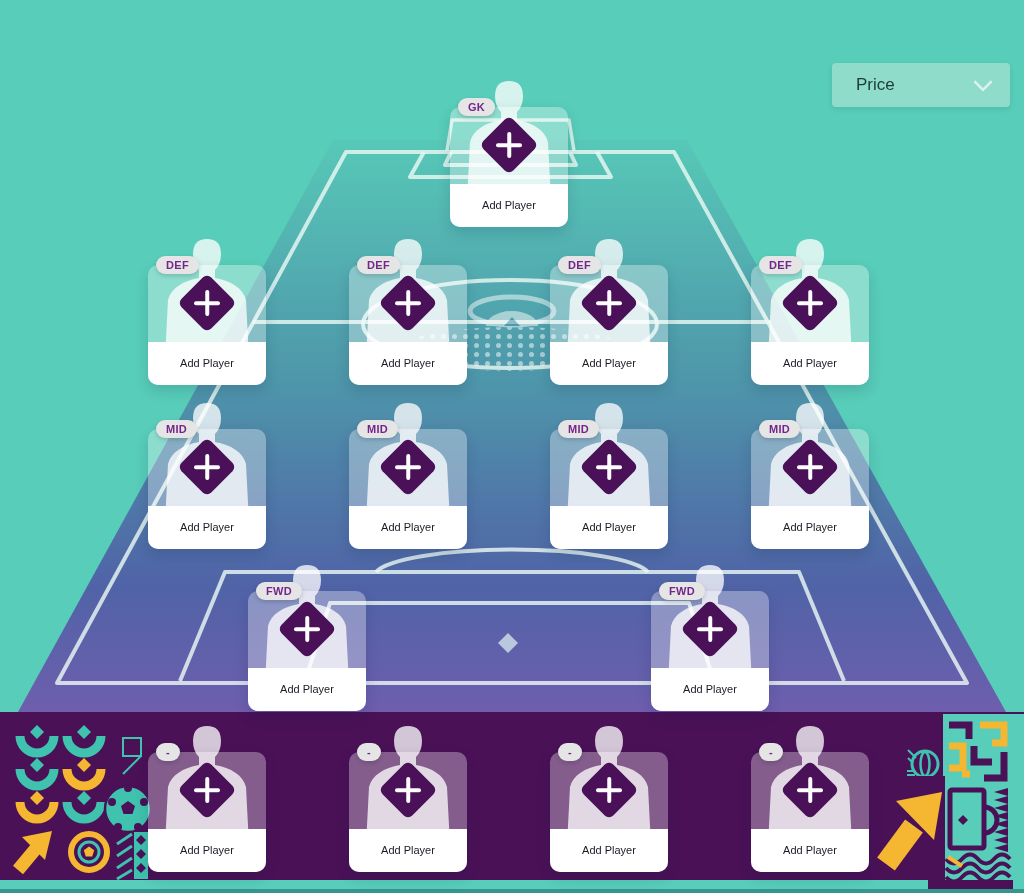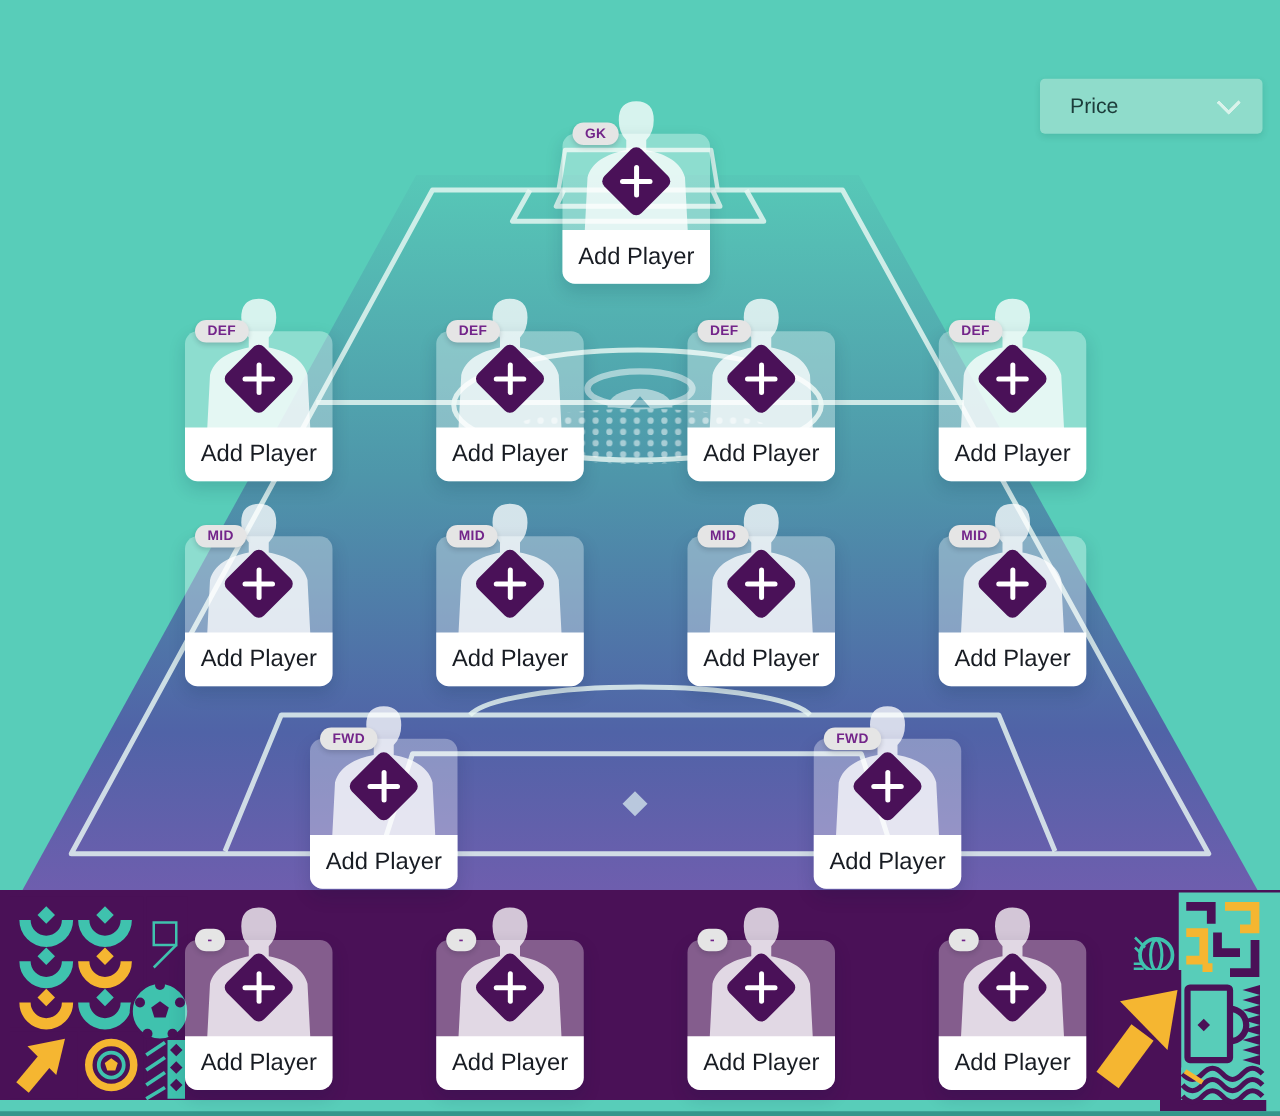--- a/index.html
+++ b/index.html
@@ -22,21 +22,21 @@
   .bottom-line{position:absolute;left:0;top:889px;width:1024px;height:4px;background:#35968B;}
 
   
   .slot{position:absolute;width:118px;height:152px;cursor:pointer;}
   .slot .sil{position:absolute;left:11px;top:3px;width:96px;height:122px;z-index:1;}
   .slot .sil path{fill:rgba(255,255,255,.76);}
   .card{position:absolute;left:0;top:32px;width:118px;height:120px;border-radius:10px;
     background:rgba(255,255,255,.32);z-index:2;box-shadow:0 6px 14px rgba(10,30,60,.15);}
   .card .label{position:absolute;left:0;bottom:0;width:100%;height:43px;background:#ffffff;
     border-radius:0 0 10px 10px;text-align:center;line-height:43px;
-    font-size:19px;font-weight:500;color:#181C23;}
+    font-size:11px;font-weight:500;color:#181C23;}
   .diamond{position:absolute;left:50%;top:38px;width:42px;height:42px;border-radius:6px;
     background:#4A1158;transform:translate(-50%,-50%) rotate(45deg);}
   .plus{position:absolute;inset:0;transform:rotate(-45deg);}
   .plus::before,.plus::after{content:"";position:absolute;left:50%;top:50%;background:#fff;border-radius:2px;}
   .plus::before{width:26px;height:3.5px;transform:translate(-50%,-50%);}
   .plus::after{width:3.5px;height:26px;transform:translate(-50%,-50%);}
   .badge{position:absolute;left:8px;top:23px;z-index:3;background:#e5e5e5;border-radius:11px;
     padding:3px 10px;font-size:11px;font-weight:bold;color:#73258A;letter-spacing:.3px;
     box-shadow:0 2px 4px rgba(20,20,40,.18);}
 

